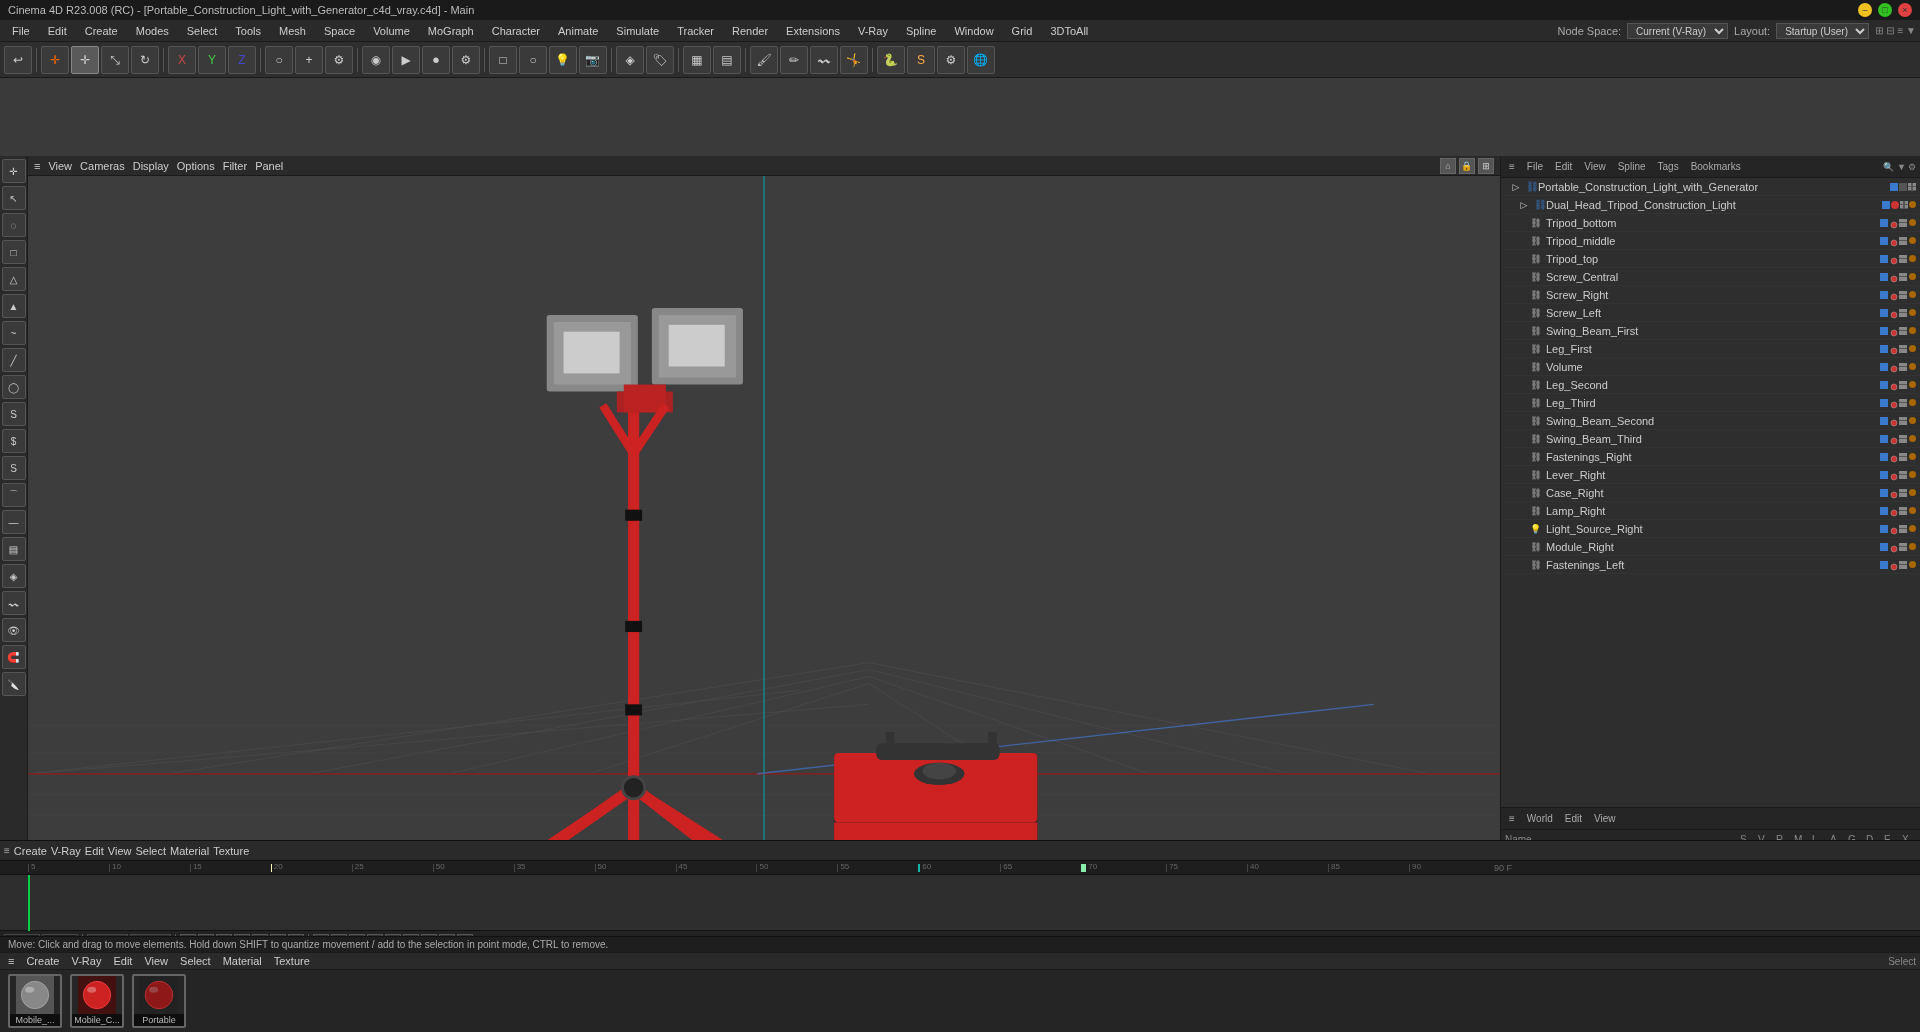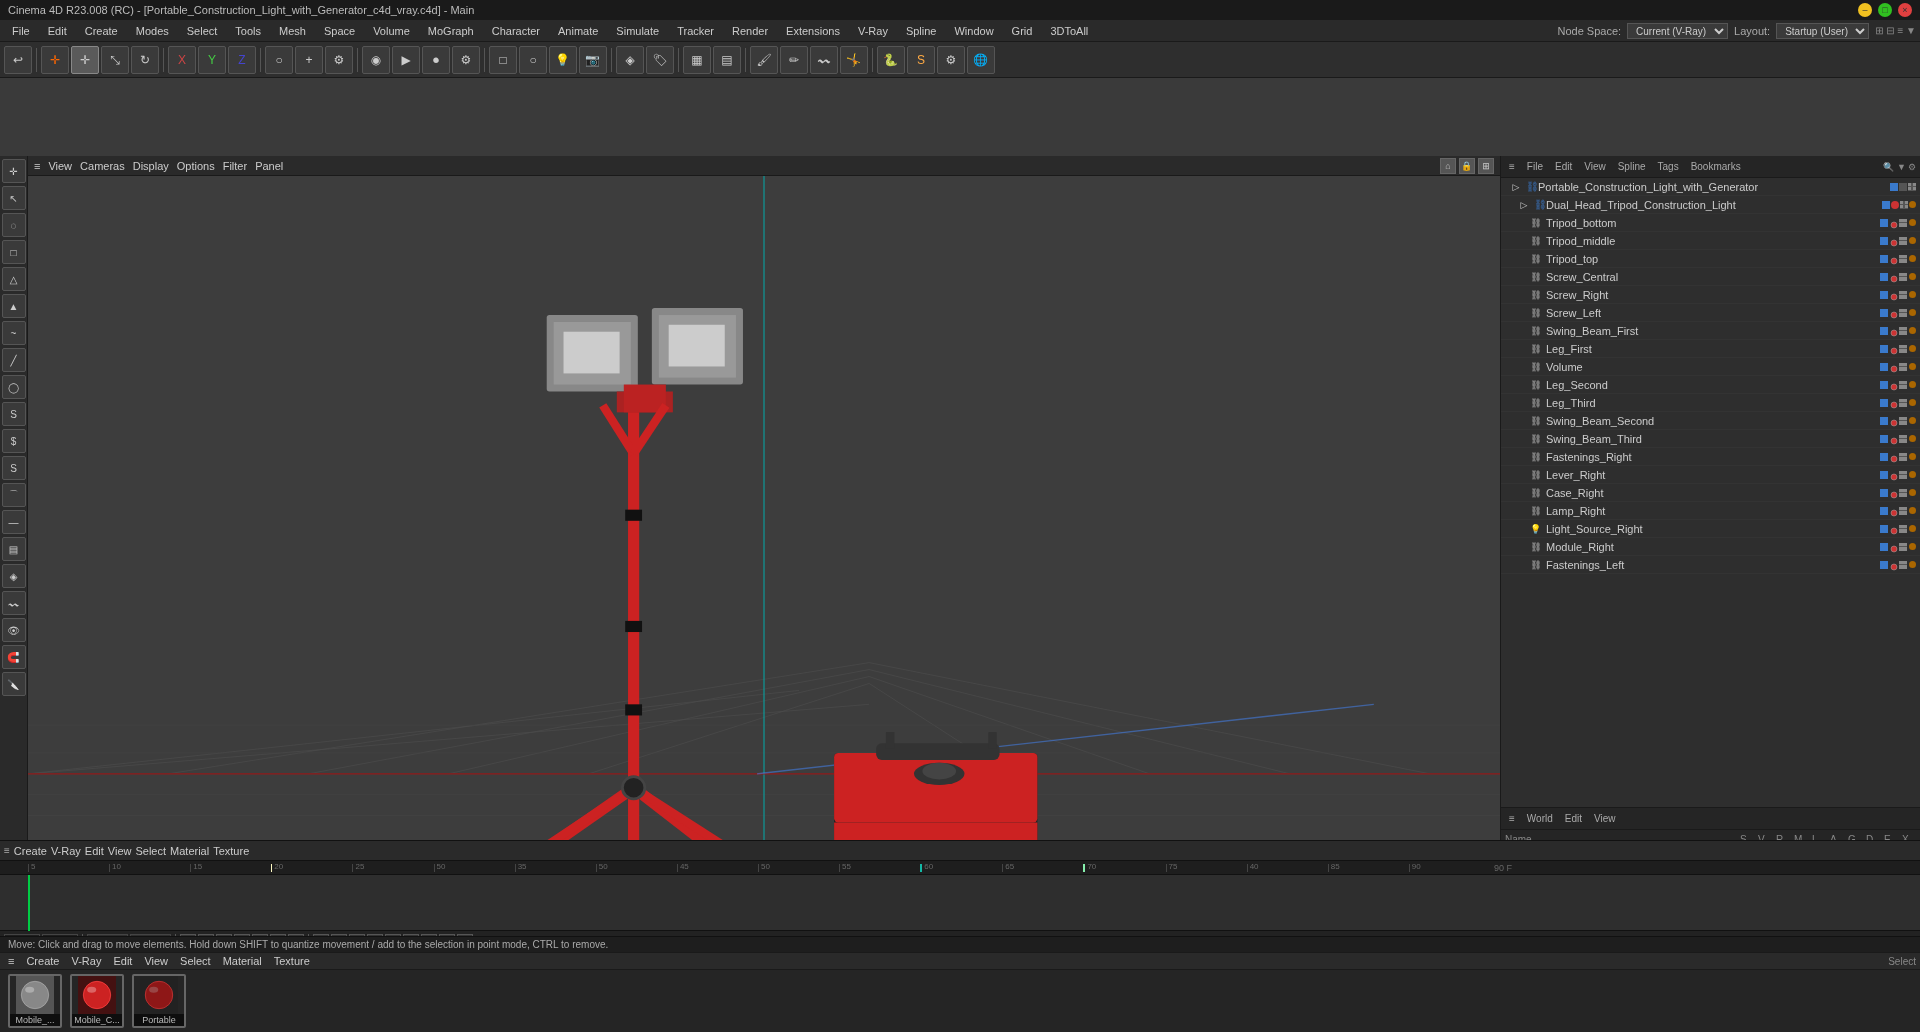--- a/index.html
+++ b/index.html
@@ -1029,21 +1029,21 @@
         </div>
       <div style="flex:1; border-left:1px solid #444; height:8px; position:relative;">
           <span style="position:absolute; top:-2px; left:2px; font-size:8px; color:#666;">55</span>
         </div>
       <div style="flex:1; border-left:2px solid #14b8a6; height:8px; position:relative;">
           <span style="position:absolute; top:-2px; left:2px; font-size:8px; color:#666;">60</span>
         </div>
       <div style="flex:1; border-left:1px solid #444; height:8px; position:relative;">
           <span style="position:absolute; top:-2px; left:2px; font-size:8px; color:#666;">65</span>
         </div>
-      <div style="flex:1; border-left:2px solid #86efac; height:8px; position:relative;">
+      <div style="flex:1; border-left:5px solid #86efac; height:8px; position:relative;">
           <span style="position:absolute; top:-2px; left:2px; font-size:8px; color:#666;">70</span>
         </div>
       <div style="flex:1; border-left:1px solid #444; height:8px; position:relative;">
           <span style="position:absolute; top:-2px; left:2px; font-size:8px; color:#666;">75</span>
         </div>
       <div style="flex:1; border-left:1px solid #444; height:8px; position:relative;">
           <span style="position:absolute; top:-2px; left:2px; font-size:8px; color:#666;">40</span>
         </div>
       <div style="flex:1; border-left:1px solid #444; height:8px; position:relative;">
           <span style="position:absolute; top:-2px; left:2px; font-size:8px; color:#666;">85</span>

